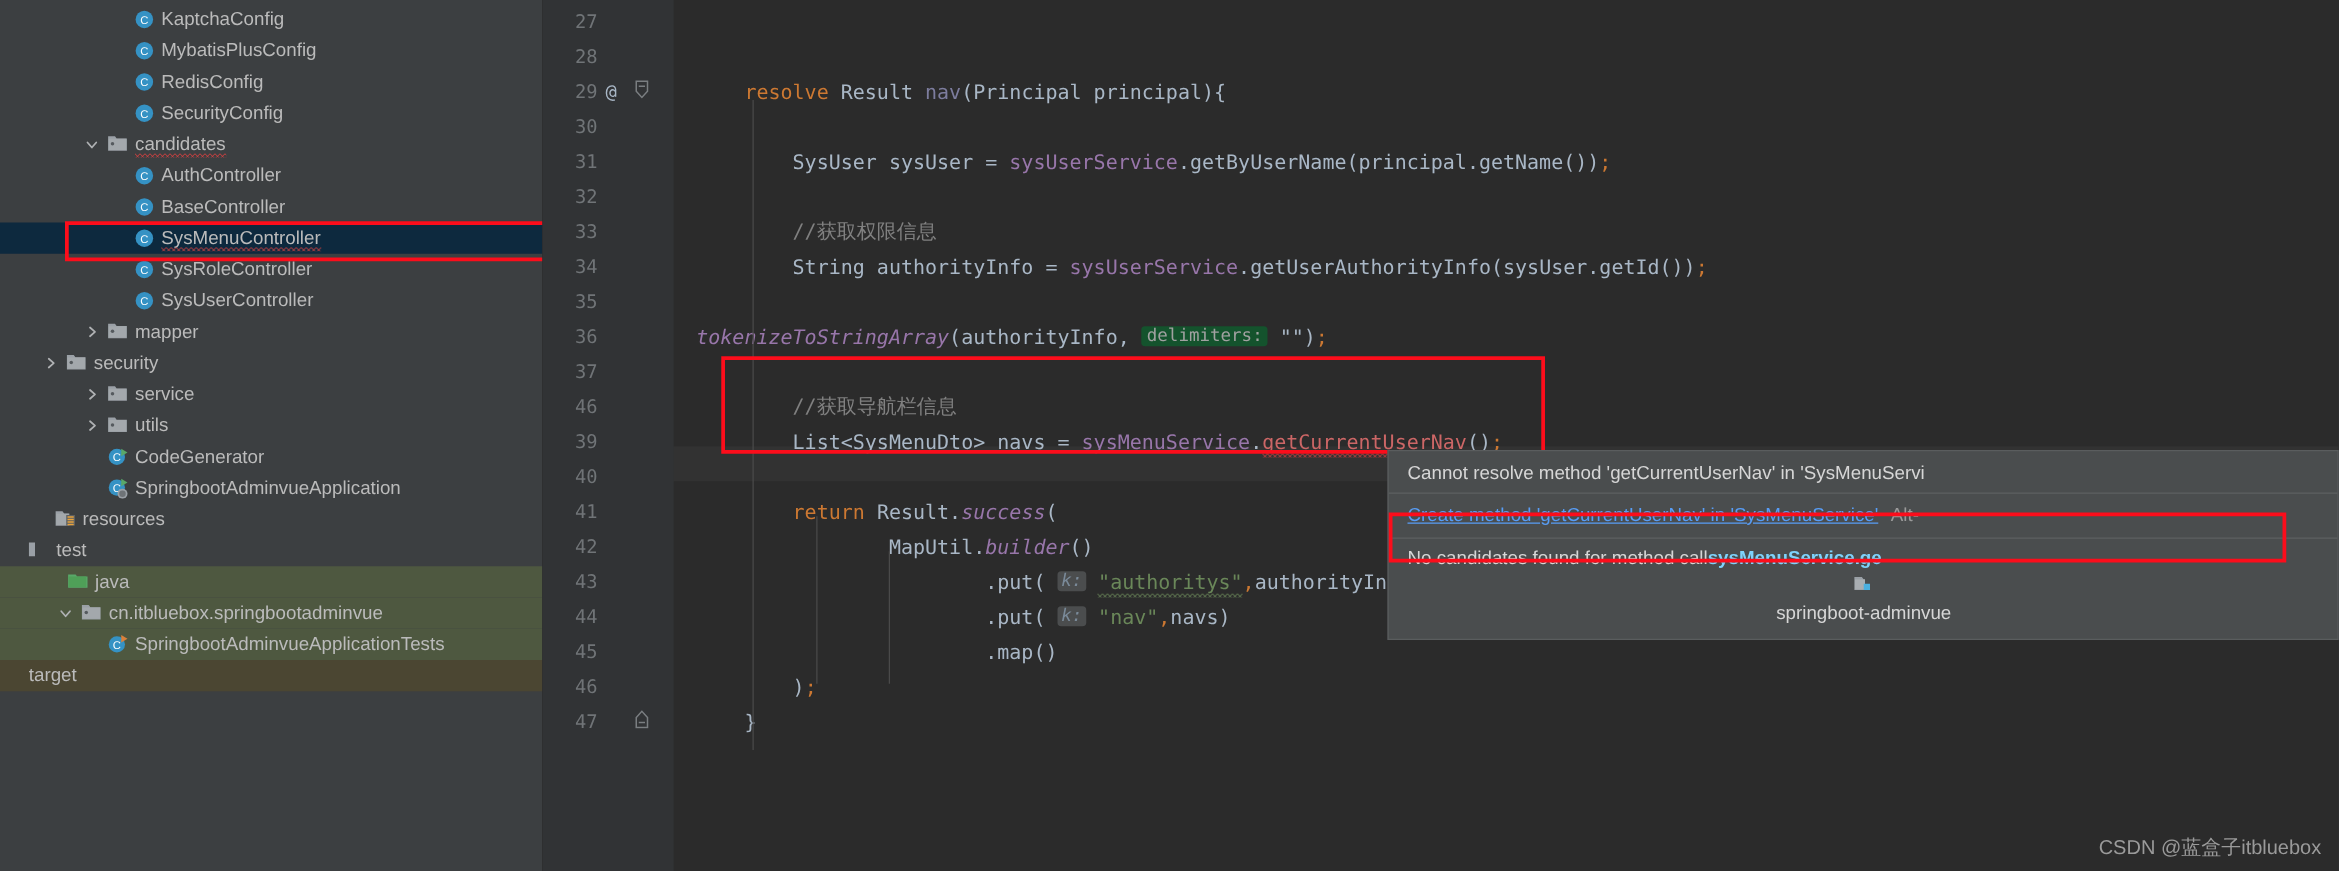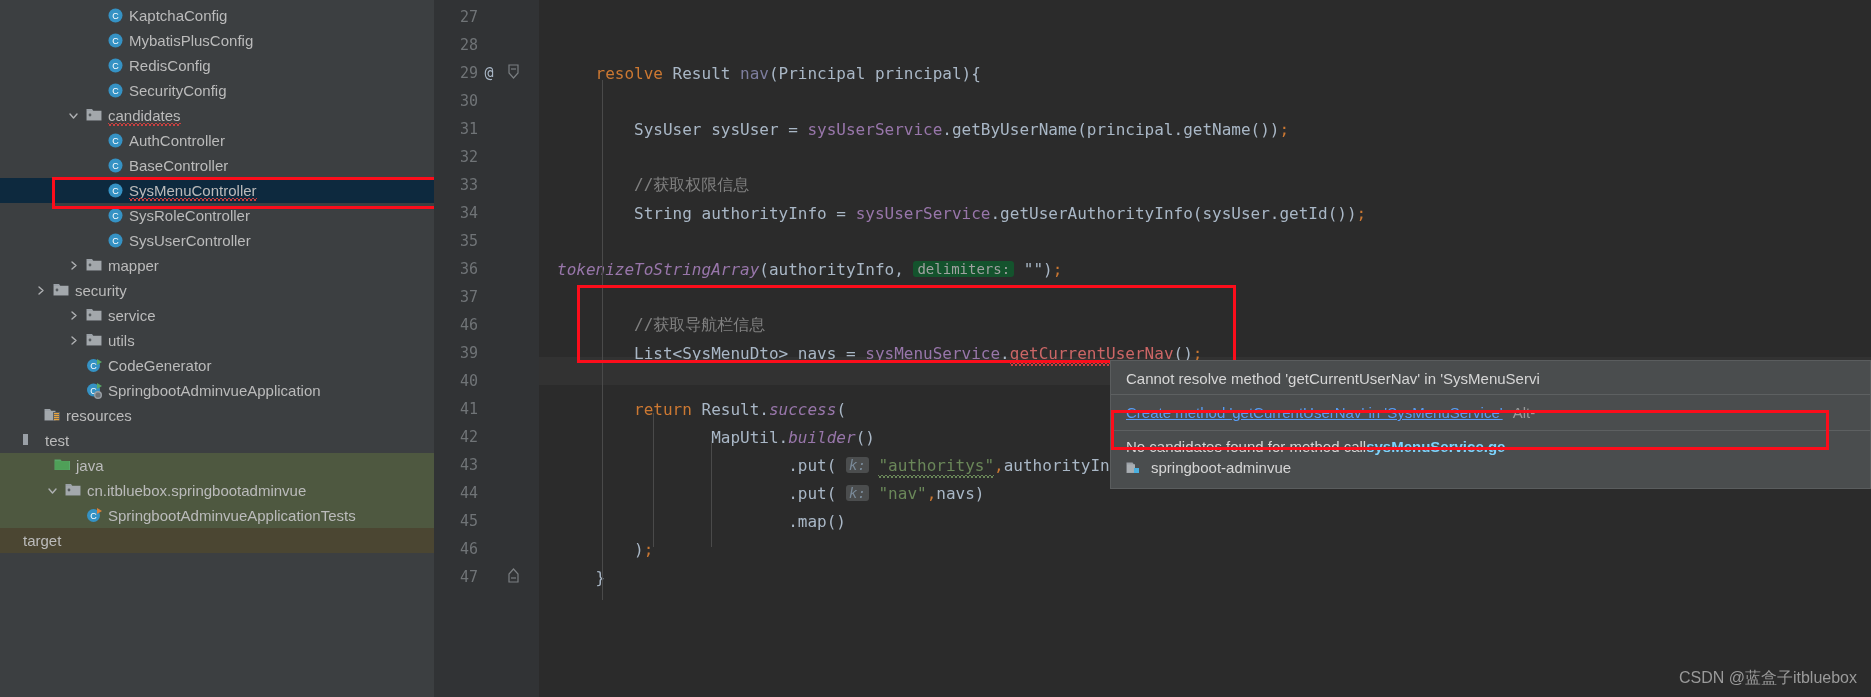--- a/index.html
+++ b/index.html
@@ -182,21 +182,21 @@
     display: flex; align-items: center;
     white-space: nowrap;
   }
   .qfix-link {
     color: #589df6;
     text-decoration: underline;
     white-space: nowrap;
   }
   .qfix-shortcut { color: #9a9a9a; margin-left: 10px; font-size: 15px; }
   .bold { font-weight: bold; color: #7dd3fc; }
-  .module-row { display:flex; align-items:center; gap:8px; padding-top: 4px;}
+  .module-row { display:flex; align-items:center; gap:8px; padding-top: 4px; flex-direction: column;}
 
   
   .watermark {
     position: absolute;
     right: 14px; bottom: 8px;
     color: #9a9a9a;
     font-size: 16px;
     font-family: "Liberation Sans", sans-serif;
     z-index: 40;
     margin-top: 48px;

